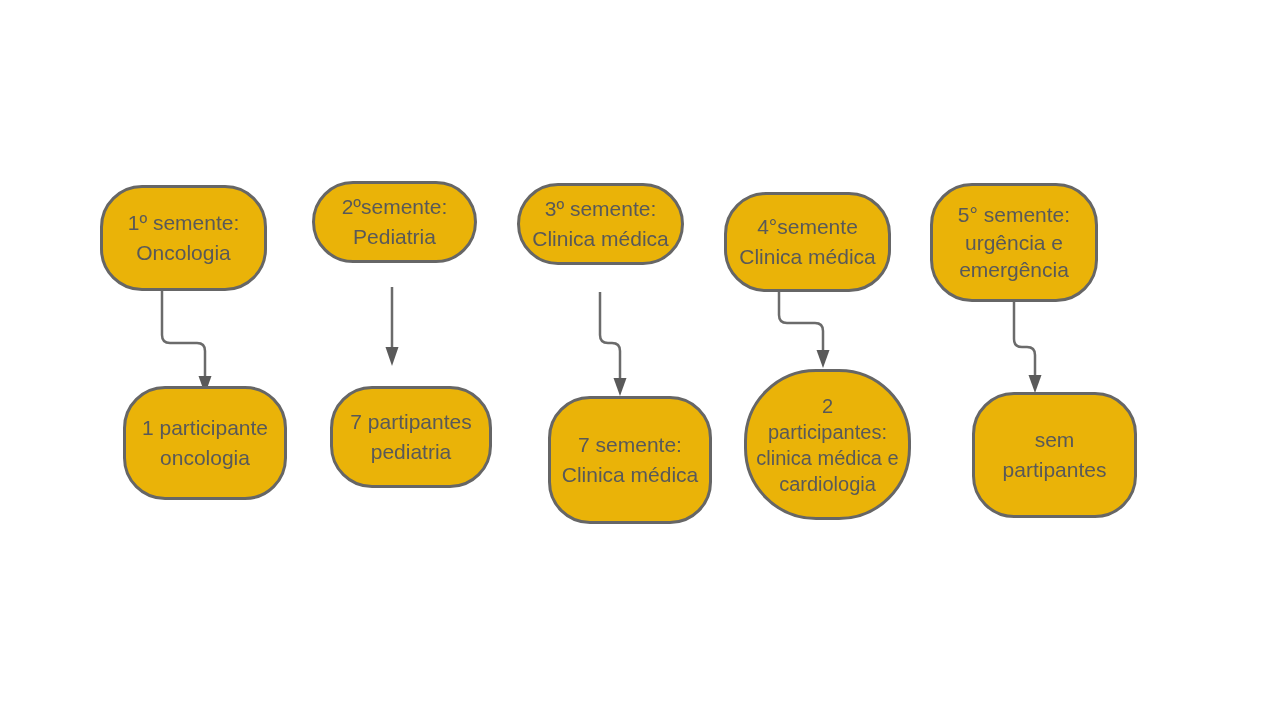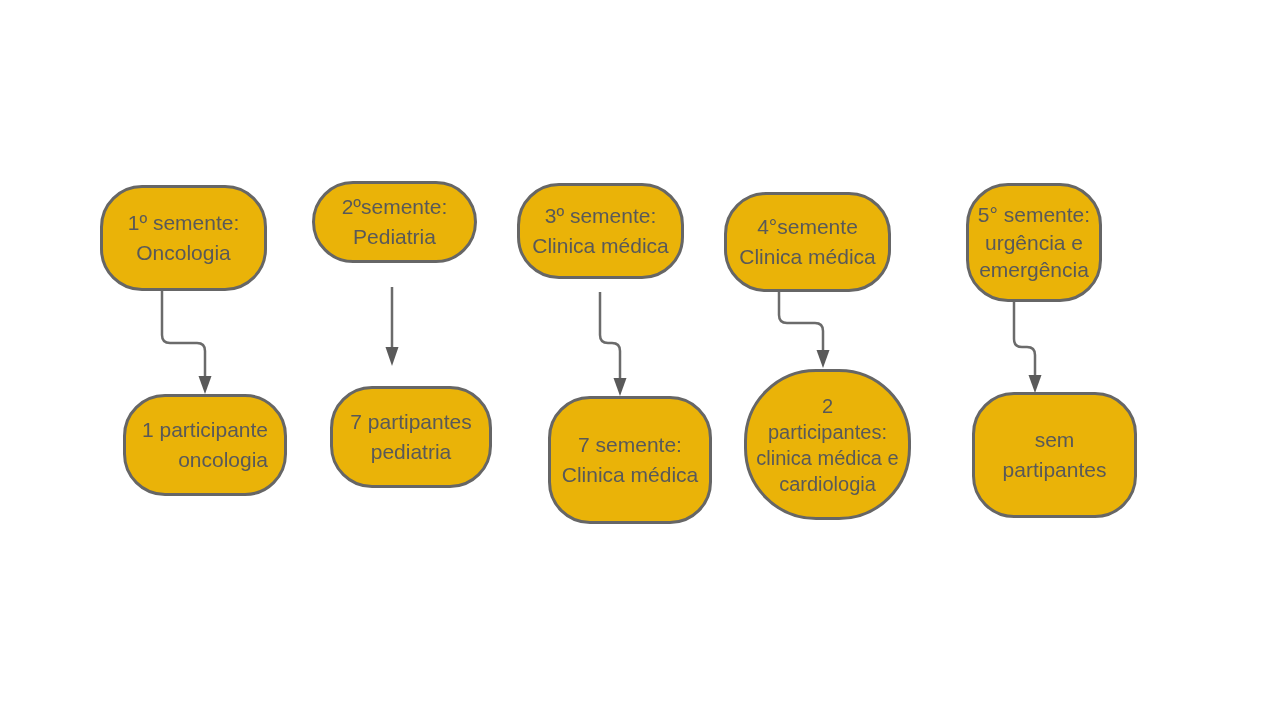--- a/index.html
+++ b/index.html
@@ -23,25 +23,25 @@
     color:var(--node-text);
     display:flex;align-items:center;justify-content:center;
     text-align:center;
     font-size:21px;line-height:1.42;
     white-space:pre-line;
     padding:4px 6px;
   }
   
   .n-t1{left:100px;top:185px;width:167px;height:106px;}
   .n-t2{left:312px;top:181px;width:165px;height:82px;}
-  .n-t3{left:517px;top:183px;width:167px;height:96px;}
+  .n-t3{left:517px;top:183px;width:167px;height:82px;}
   .n-t4{left:724px;top:192px;width:167px;height:100px;}
-  .n-t5{left:930px;top:183px;width:136px;height:119px;line-height:1.32;margin-left:36px;}
+  .n-t5{left:930px;top:183px;width:168px;height:119px;line-height:1.32;}
   
-  .n-b1{left:123px;top:394px;width:164px;height:102px;text-align:right;}
+  .n-b1{left:123px;top:386px;width:164px;height:114px;}
   .n-b2{left:330px;top:386px;width:162px;height:102px;}
   .n-b3{left:548px;top:396px;width:164px;height:128px;}
   .n-b4{left:744px;top:369px;width:167px;height:151px;border-radius:72px;font-size:20px;line-height:1.3;}
   .n-b5{left:972px;top:392px;width:165px;height:126px;}
 
   svg.connectors{
     position:absolute;left:0;top:0;width:1280px;height:720px;
     pointer-events:none;
   }
   svg.connectors path{

